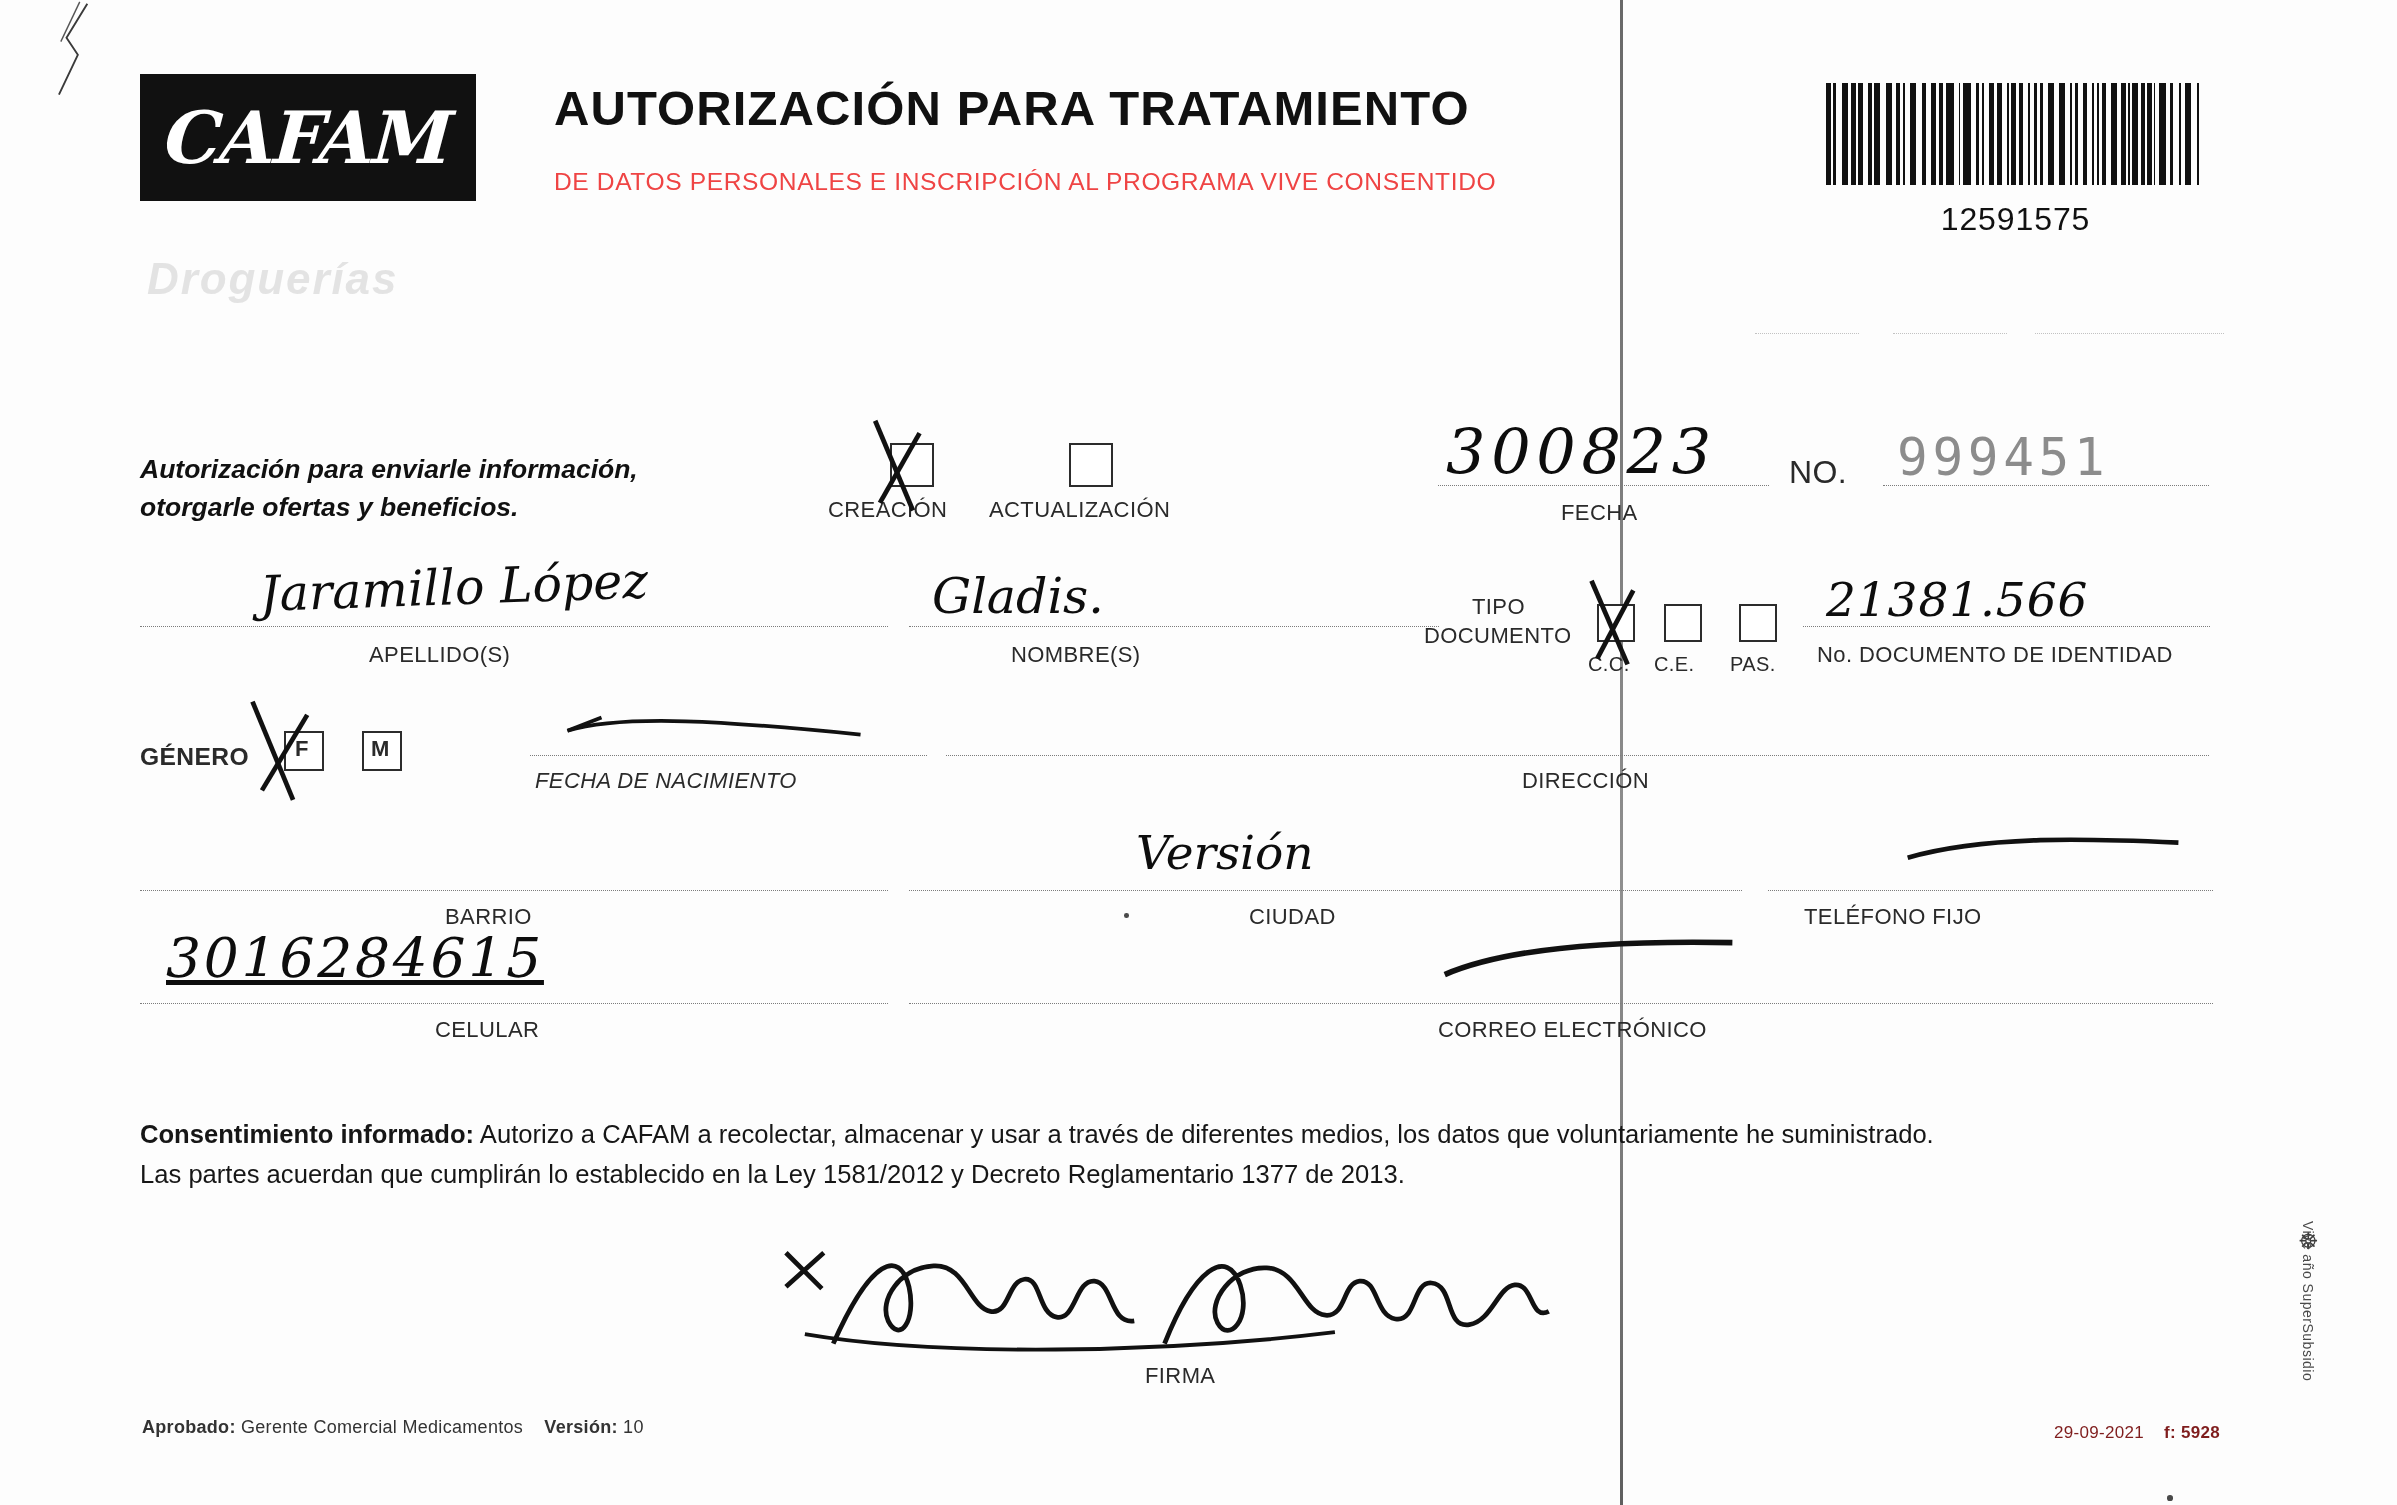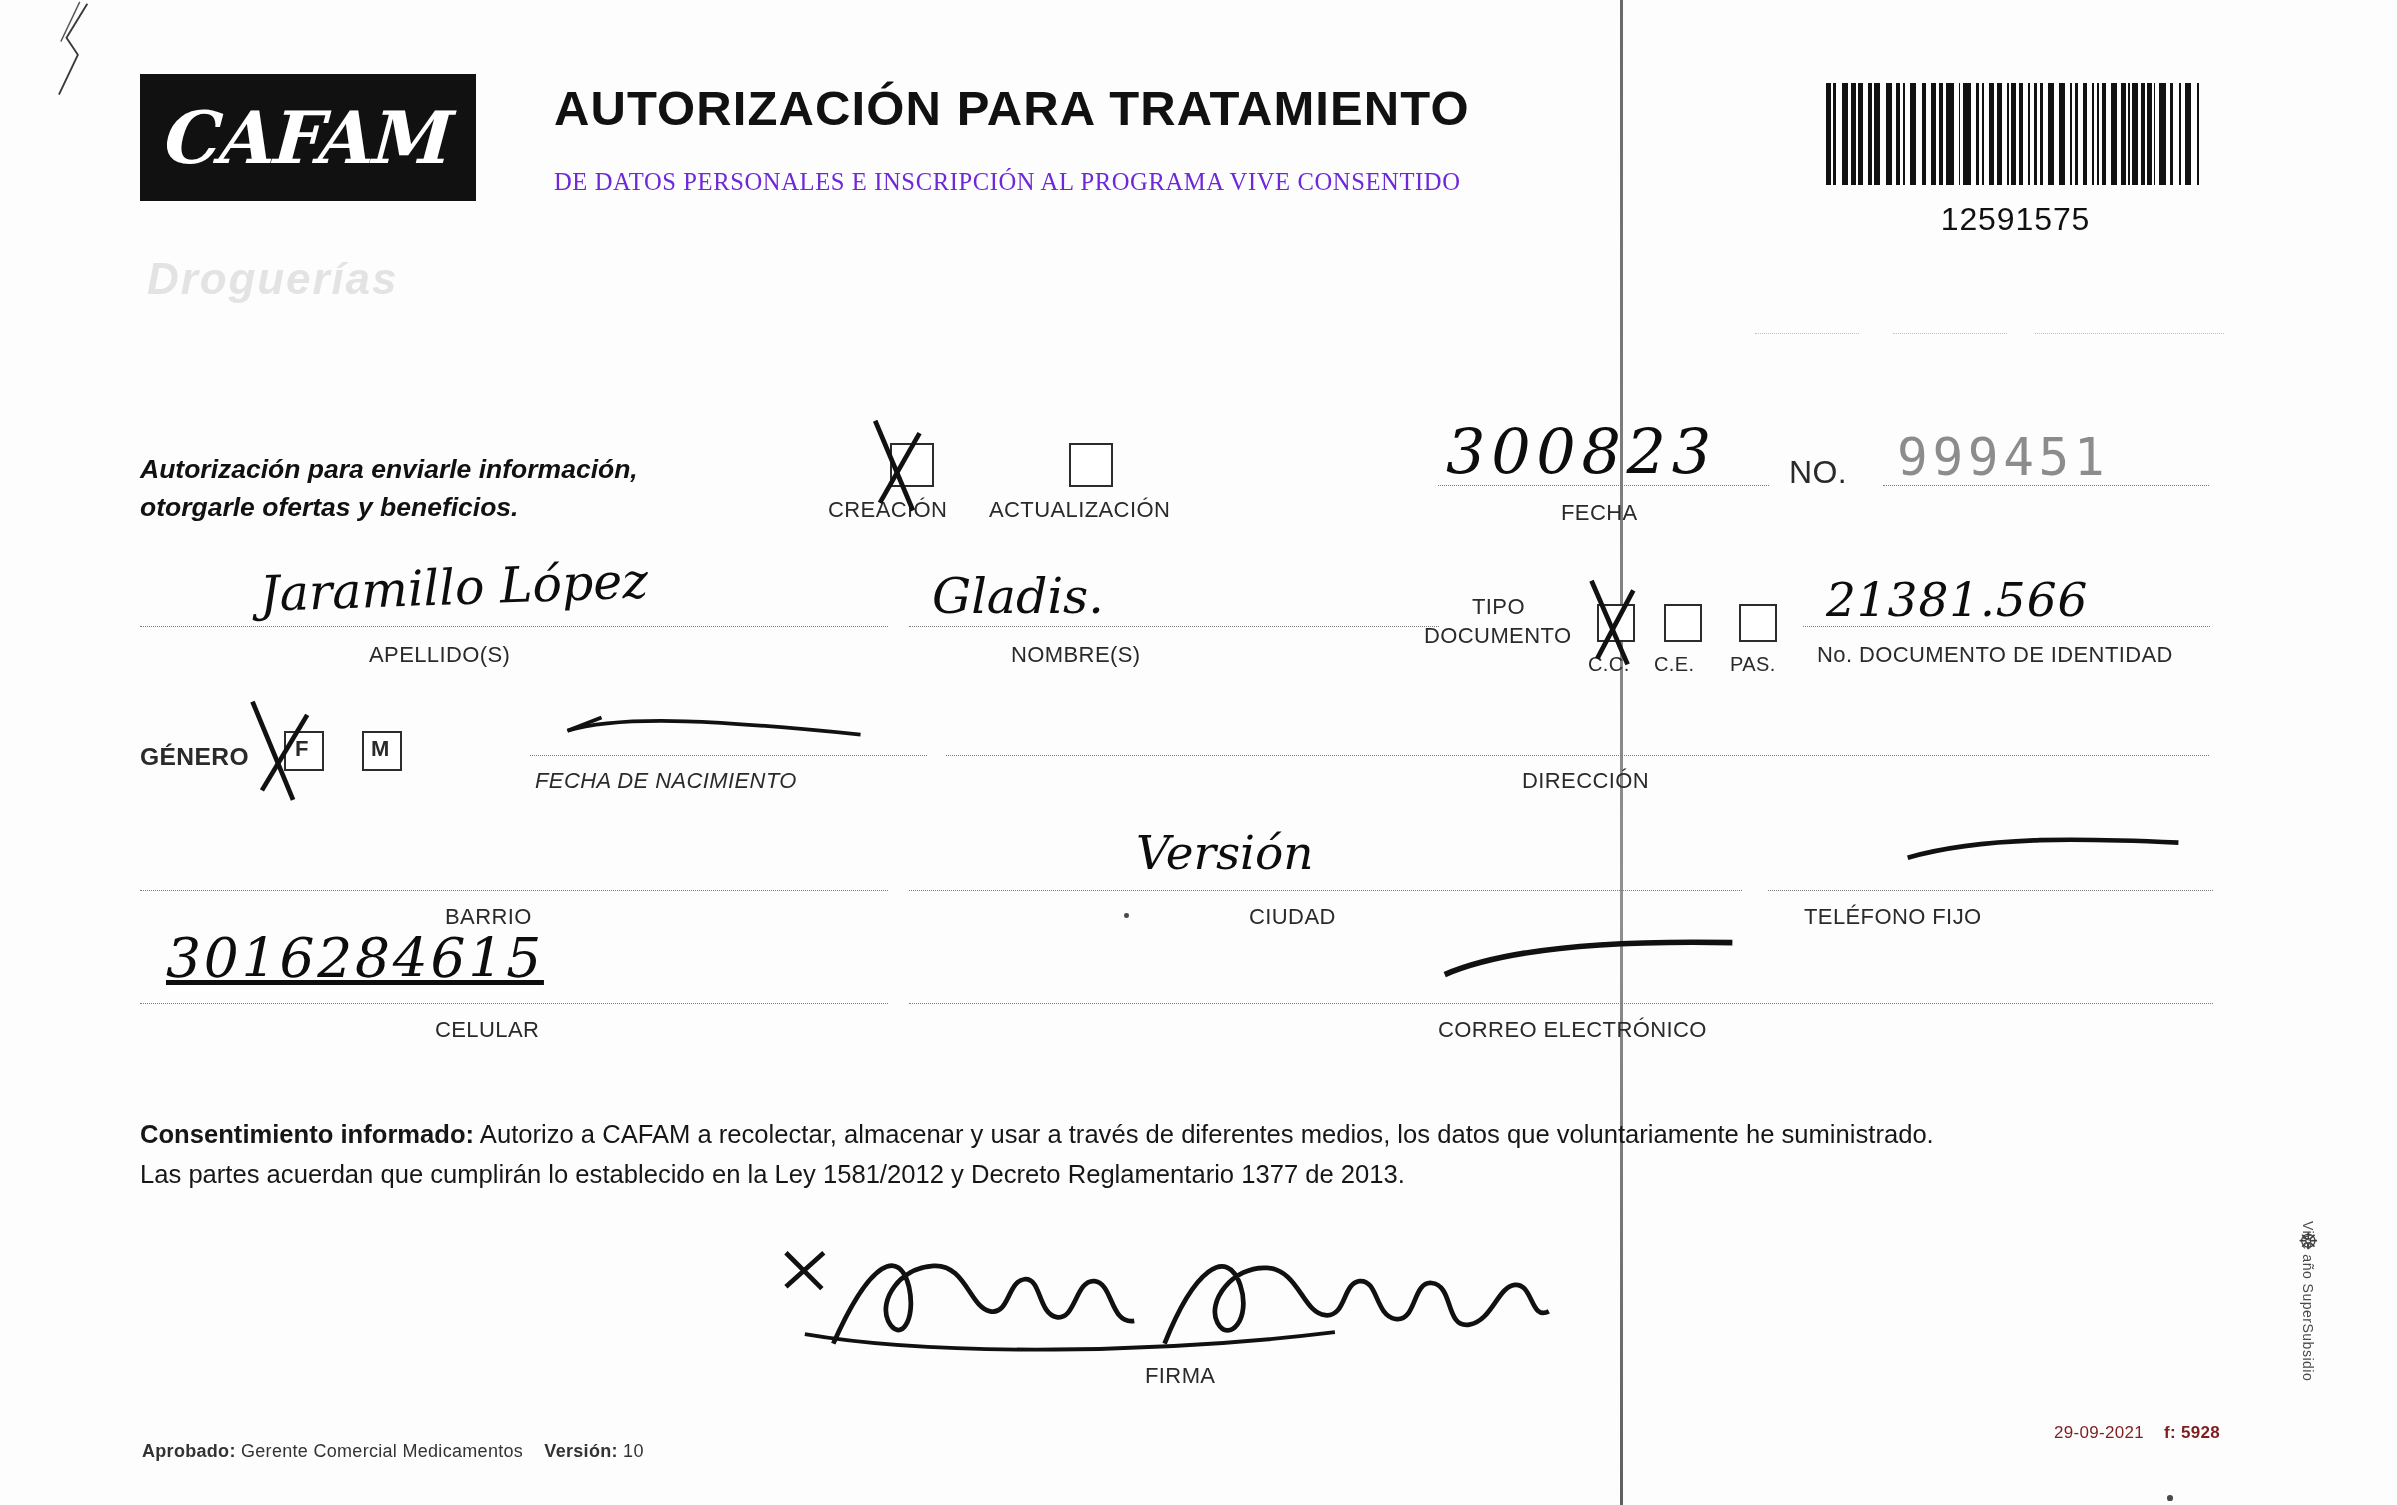--- a/index.html
+++ b/index.html
@@ -89,23 +89,22 @@
     letter-spacing: 1.1px;
     color: #111;
     white-space: nowrap;
   }
   .doc-subtitle {
     position: absolute;
     left: 554px;
     top: 168px;
     font-size: 24.6px;
     letter-spacing: 0.6px;
-    color: #6d28d9;
+    color: #ef4444;
     white-space: nowrap;
-    font-family: Liberation Serif, serif;
   }
 
   
   .barcode {
     position: absolute;
     left: 1826px;
     top: 83px;
     width: 379px;
     height: 102px;
     display: flex;
@@ -180,21 +179,20 @@
   .consent b { font-weight: 700; }
 
   
   .footer-left {
     position: absolute;
     left: 142px;
     top: 1417px;
     font-size: 18px;
     color: #333;
     letter-spacing: 0.3px;
-    margin-top: 24px;
   }
   .footer-left b { font-weight: 700; }
   .footer-right {
     position: absolute;
     left: 2054px;
     top: 1423px;
     font-size: 17px;
     color: #7f1d1d;
     letter-spacing: 0.3px;
   }

